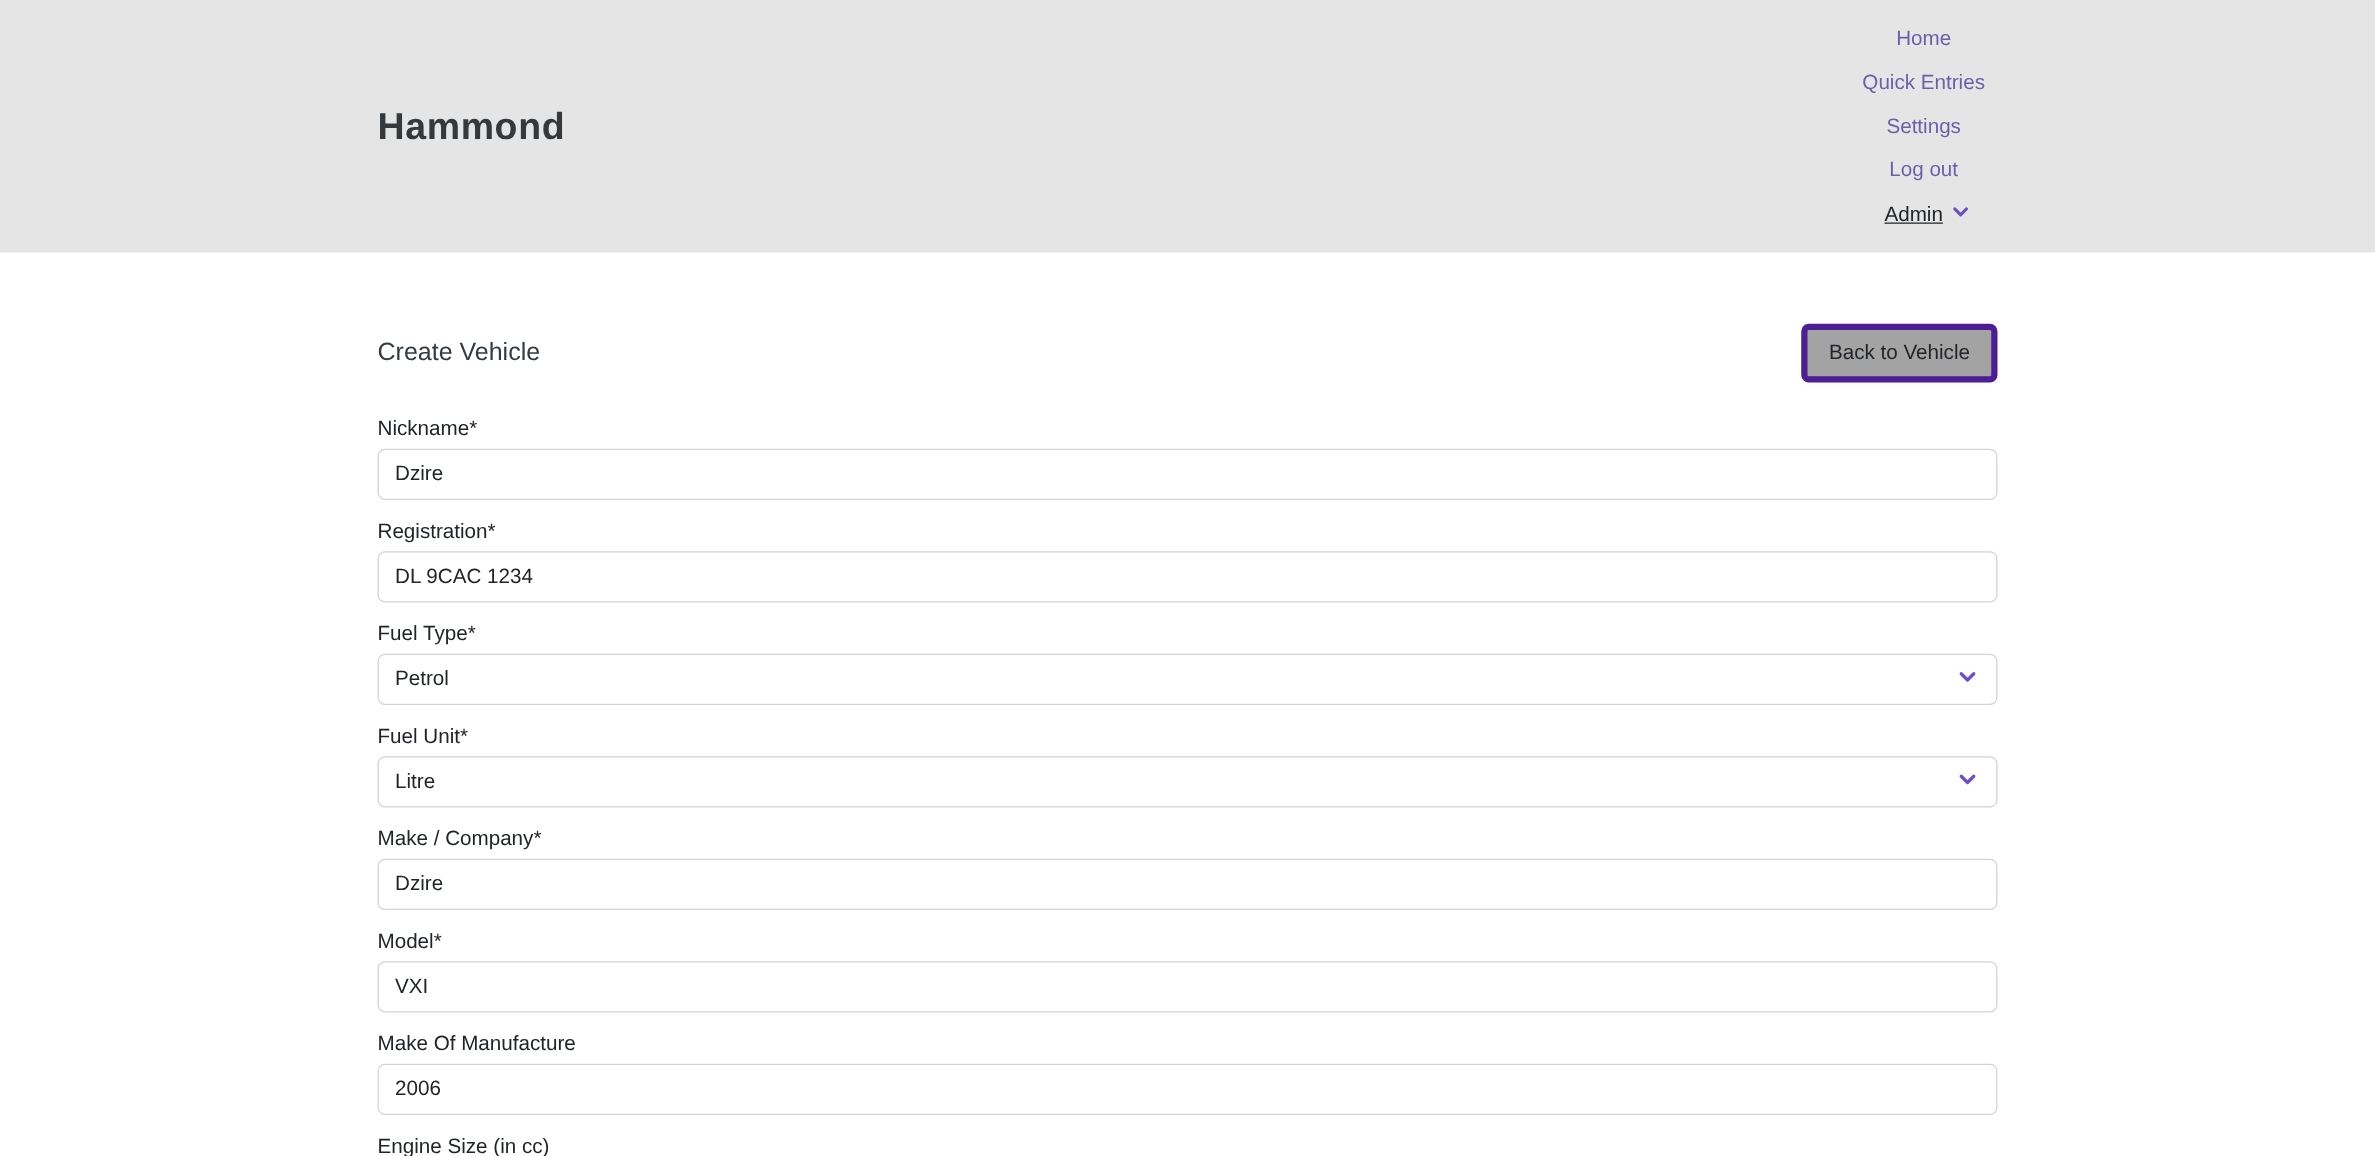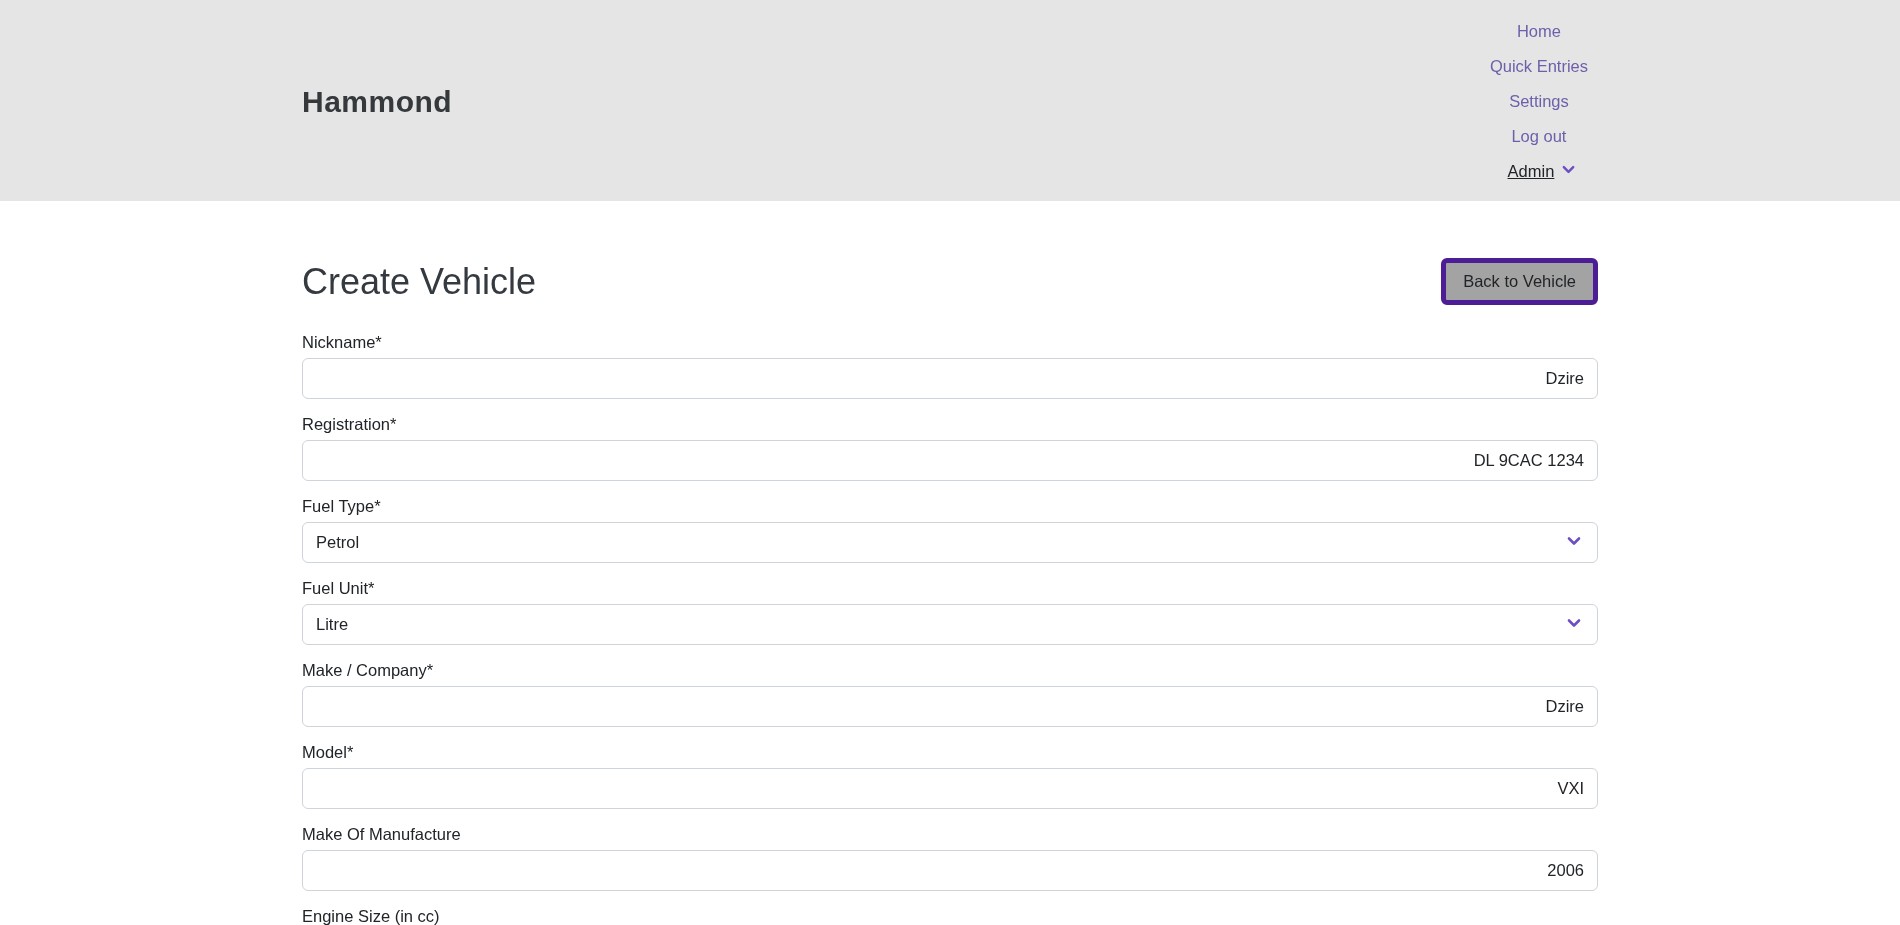--- a/index.html
+++ b/index.html
@@ -27,36 +27,35 @@
     display: flex; align-items: center; gap: 7px; padding: 8px 4px 8px 10px;
     font-size: 16.5px; color: #212529; cursor: pointer; text-decoration: underline;
   }
   .chev { display: inline-block; }
 
   
   .page-header {
     margin-top: 57px; margin-bottom: 28px;
     display: flex; align-items: center; justify-content: space-between;
   }
-  .page-title { font-size: 36px; font-weight: 500; color: #343a40; }
+  .page-title { font-size: 20px; font-weight: 500; color: #343a40; }
   .back-btn {
     background: #a3a3a3; border: 5px solid #4c1d95; border-radius: 6px;
     padding: 9px 17px; font-size: 16.5px; color: #212529;
     font-family: "Liberation Sans", sans-serif; cursor: pointer;
   }
 
   
   .form-group { margin-bottom: 16px; }
   .form-label { display: block; font-size: 16.5px; color: #212529; margin-bottom: 6px; }
   .form-control {
     display: block; width: 100%; height: 41px;
     padding: 8px 13px; font-size: 16.5px; color: #212529;
     background: #fff; border: 1px solid #ced4da; border-radius: 6px;
     font-family: "Liberation Sans", sans-serif;
-    text-align: right;
   }
   .select-wrap { position: relative; cursor: pointer; }
   .select-wrap .form-control { display: flex; align-items: center; padding-right: 44px; }
   .select-wrap .chev {
     position: absolute; right: 16px; top: 50%; transform: translateY(-50%);
     pointer-events: none;
   }
 
   .submit-btn {
     display: block; width: 100%; height: 41px; margin-top: 26px;

